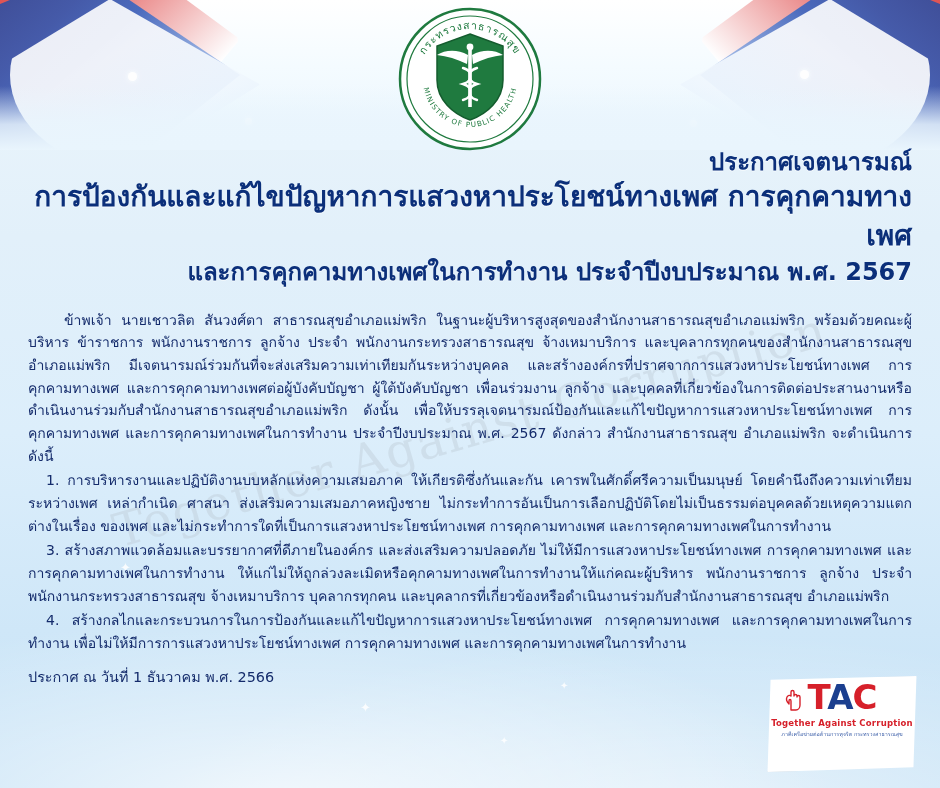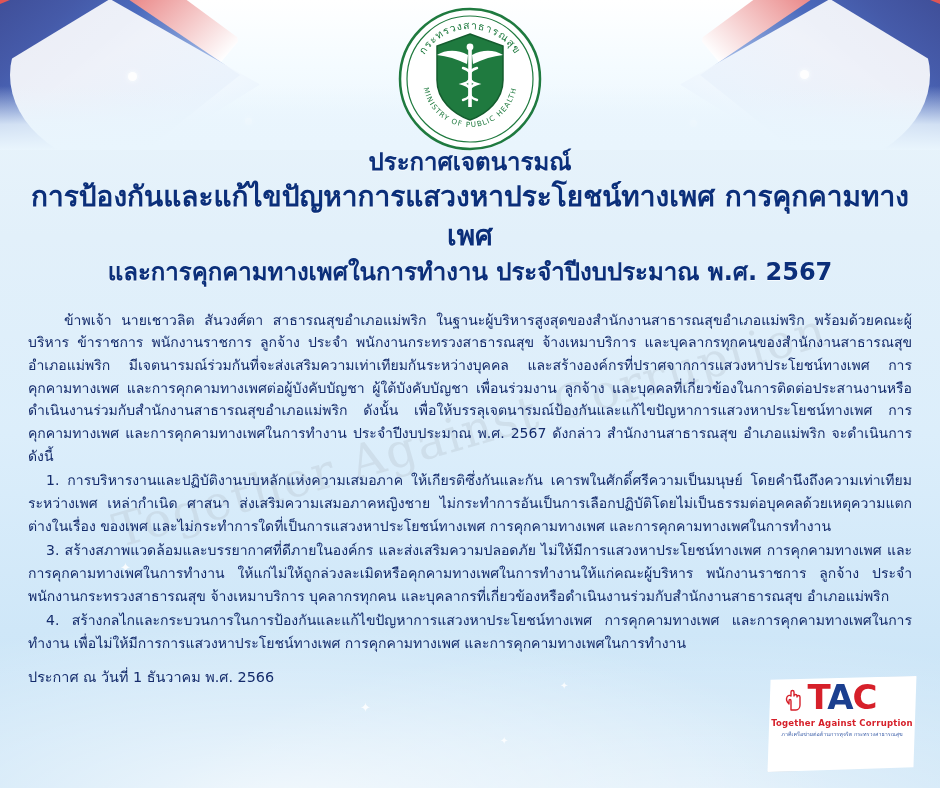--- a/index.html
+++ b/index.html
@@ -109,21 +109,21 @@
     z-index: 2;
   }
 
   
   .doc {
     position: absolute;
     top: 146px; left: 0; right: 0;
     padding: 0 28px;
     z-index: 4;
   }
-  .title-block { text-align: center; }
+  .title-block { text-align: right; }
   .t1 {
     color: #0b2f7a;
     font-size: 24px;
     font-weight: bold;
     line-height: 1.35;
     text-shadow: 0 1px 0 rgba(255,255,255,.7);
   }
   .t2 {
     color: #0b2f7a;
     font-size: 28px;

